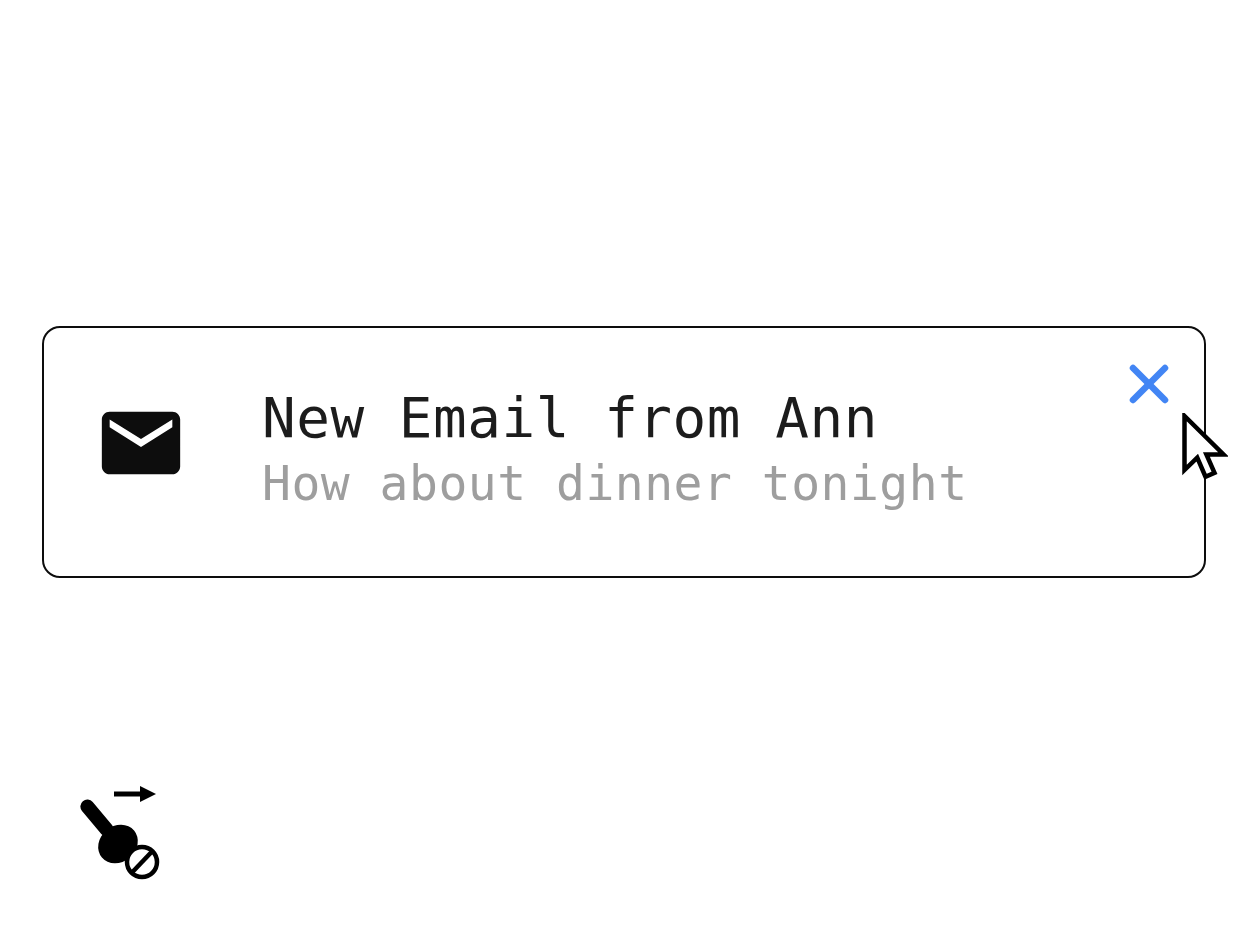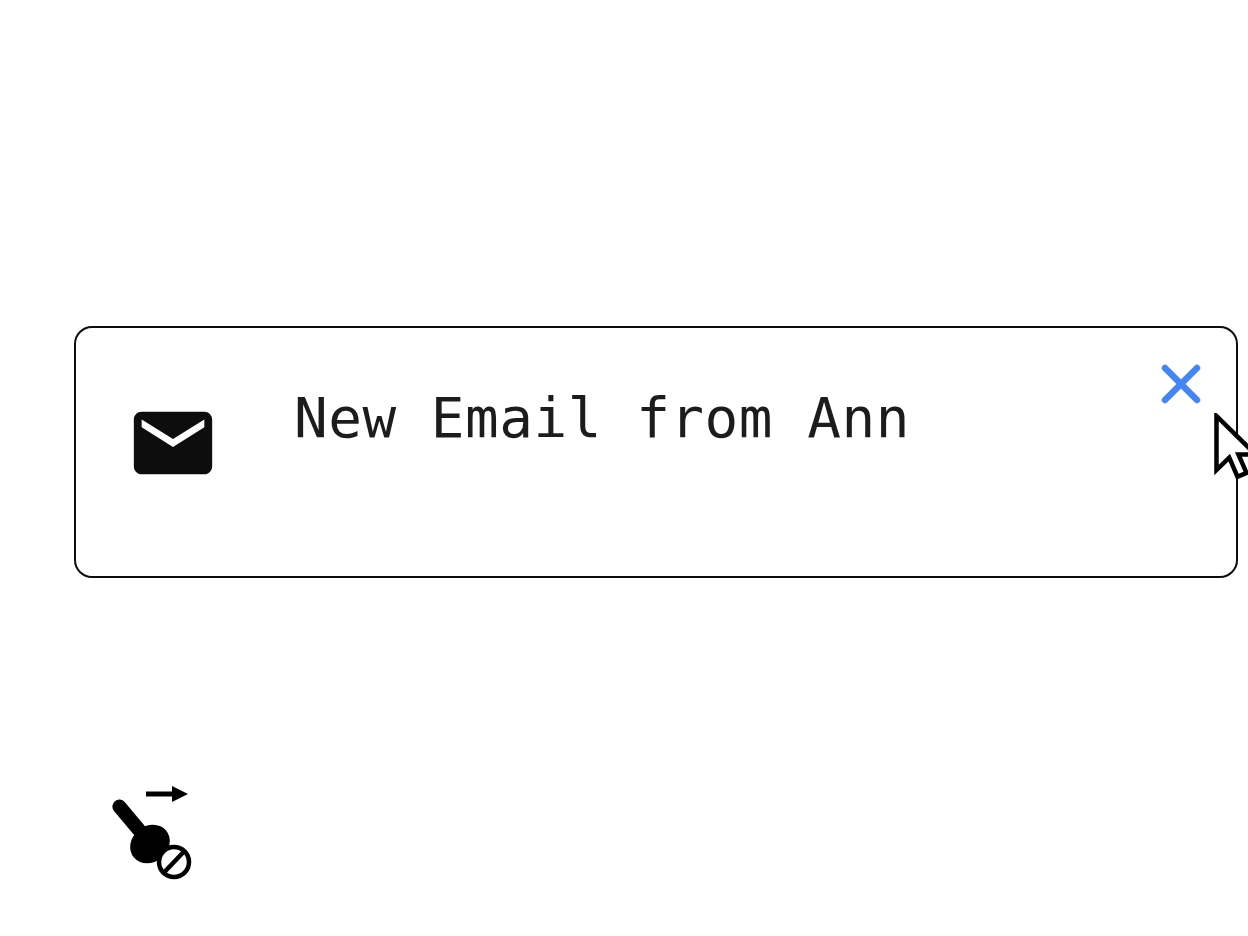--- a/index.html
+++ b/index.html
@@ -10,21 +10,21 @@
     --accent:#4285F4;
   }
   *{box-sizing:border-box;}
   html,body{margin:0;padding:0;}
   body{
     width:1248px;height:936px;
     background:var(--bg);
     font-family:"DejaVu Sans Mono","Liberation Mono",monospace;
     position:relative;overflow:hidden;
   }
-  .stage{position:absolute;inset:0;margin-left:32px;}
+  .stage{position:absolute;inset:0;}
 
   
   .card{
     position:absolute;
     left:42px;top:326px;
     width:1164px;height:252px;
     background:#ffffff;
     border:2.5px solid var(--border);
     border-radius:18px;
   }
@@ -75,20 +75,21 @@
 <div class="stage">
 
   <div class="card">
 
     <svg class="mail-icon" viewBox="0 0 24 24" aria-hidden="true">
       <path fill="#0d0d0d" d="M20 4H4c-1.1 0-2 .9-2 2v12c0 1.1.9 2 2 2h16c1.1 0 2-.9 2-2V6c0-1.1-.9-2-2-2zm0 4-8 5-8-5V6l8 5 8-5v2z"></path>
     </svg>
 
     <div class="title">New Email from Ann</div>
 
+    <div class="subtitle">How about dinner tonight</div>
 
     <button class="close-btn" aria-label="close">
       <svg width="44" height="44" viewBox="0 0 44 44" aria-hidden="true">
         <line x1="6" y1="6" x2="38" y2="38" stroke="var(--accent)" stroke-width="6.5" stroke-linecap="round"></line>
         <line x1="38" y1="6" x2="6" y2="38" stroke="var(--accent)" stroke-width="6.5" stroke-linecap="round"></line>
       </svg>
     </button>
 
   </div>
 

